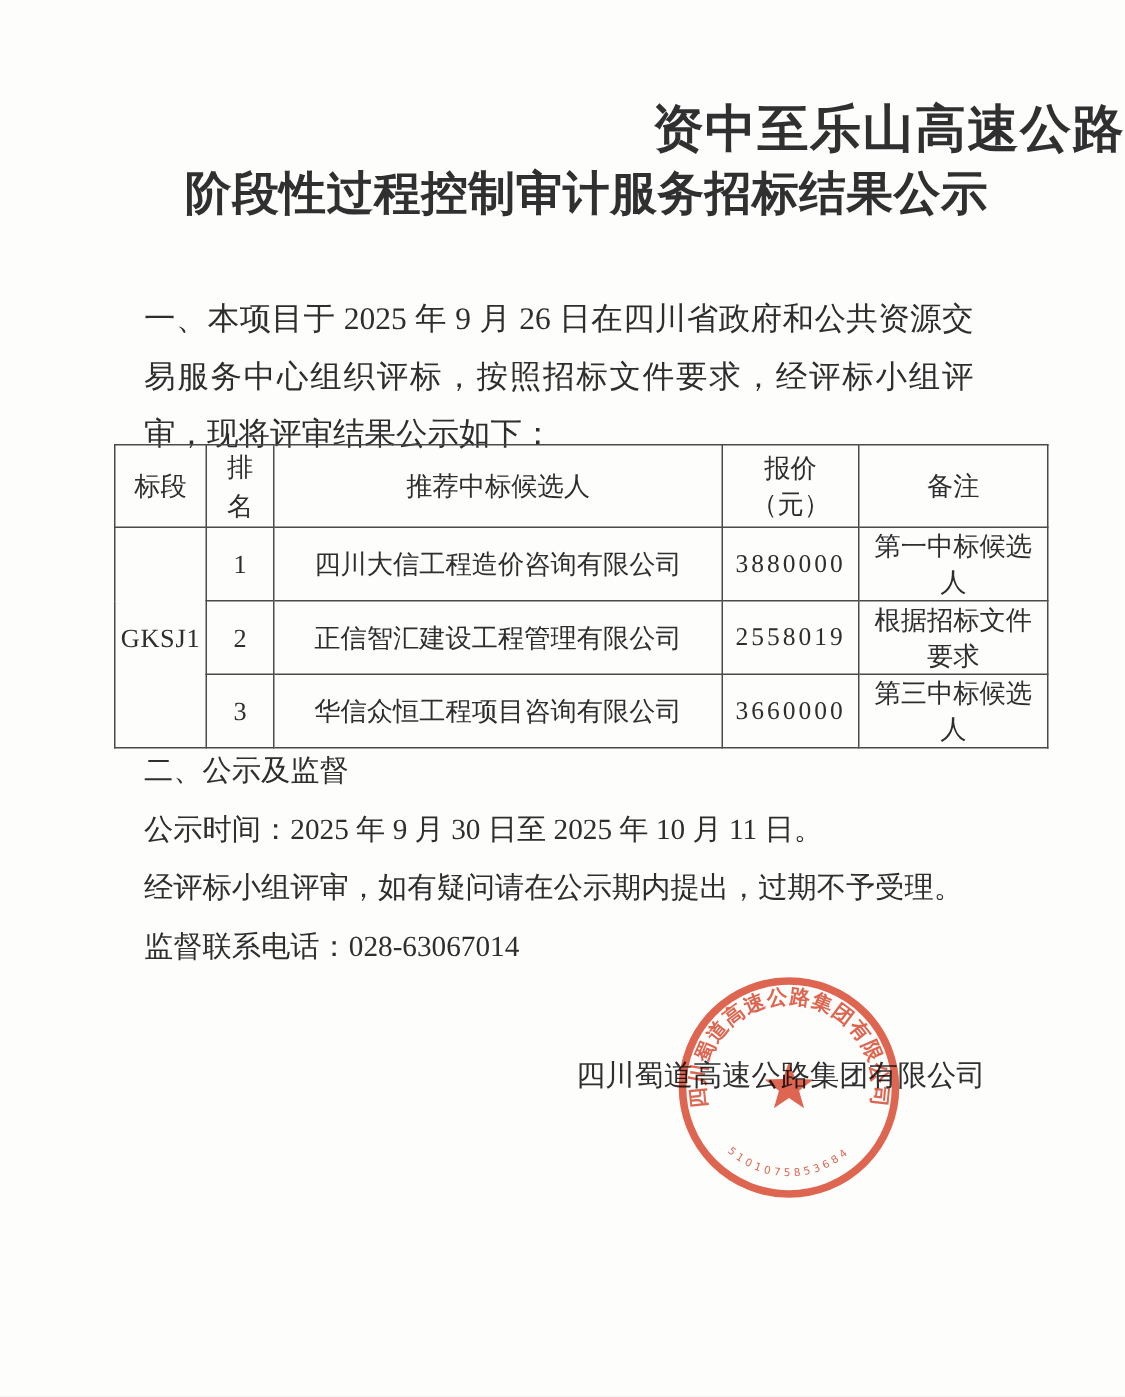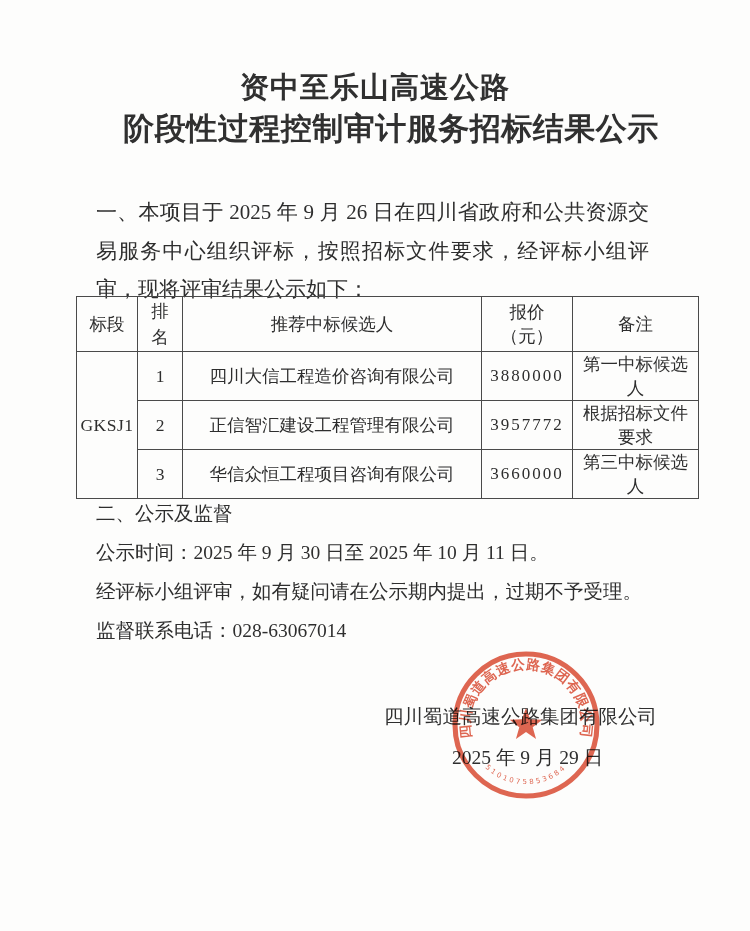--- a/index.html
+++ b/index.html
@@ -15,21 +15,21 @@
   }
   .doc-title {
     position: absolute;
     top: 66px;
     left: 0;
     width: 100%;
     text-align: center;
     font-weight: bold;
     color: #303030;
   }
-  .doc-title .line1 { font-size: 29px; line-height: 42px; letter-spacing: 1px; }
+  .doc-title .line1 { font-size: 34px; line-height: 42px; letter-spacing: 1px; text-align: right; }
   .doc-title .line2 { font-size: 31px; line-height: 42px; letter-spacing: 0.5px; padding-left: 32px; }
 
   .intro-paragraph {
     position: absolute;
     top: 193px;
     left: 96px;
     width: 553px;
     font-size: 21px;
     line-height: 38.5px;
     text-align: justify;
@@ -135,39 +135,38 @@
       <tr class="data-row">
         <td class="section-cell" rowspan="3">GKSJ1</td>
         <td>1</td>
         <td>四川大信工程造价咨询有限公司</td>
         <td class="price-cell">3880000</td>
         <td>第一中标候选人</td>
       </tr>
       <tr class="data-row">
         <td>2</td>
         <td>正信智汇建设工程管理有限公司</td>
-        <td class="price-cell">3957772</td>
+        <td class="price-cell">2558019</td>
         <td>根据招标文件要求</td>
       </tr>
       <tr class="data-row">
         <td>3</td>
         <td>华信众恒工程项目咨询有限公司</td>
         <td class="price-cell">3660000</td>
         <td>第三中标候选人</td>
       </tr>
     </tbody>
   </table>
 
   <div class="section2-line s2-heading">二、公示及监督</div>
   <div class="section2-line s2-period">公示时间：2025 年 9 月 30 日至 2025 年 10 月 11 日。</div>
   <div class="section2-line s2-note">经评标小组评审，如有疑问请在公示期内提出，过期不予受理。</div>
   <div class="section2-line s2-phone">监督联系电话：028-63067014</div>
 
   <div class="signature-company">四川蜀道高速公路集团有限公司</div>
-  <div class="signature-date">2025 年 9 月 29 日</div>
 
   <svg class="seal" viewBox="0 0 200 200" xmlns="http://www.w3.org/2000/svg">
     <circle cx="100" cy="100" r="91" fill="none" stroke-width="6.5" stroke="#d9452c"></circle>
     <polygon points="100,78 105.3,92.7 120.9,93.2 108.6,102.8 112.9,117.8 100,109 87.1,117.8 91.4,102.8 79.1,93.2 94.7,92.7" fill="#d9452c"></polygon>
     <defs>
       <path id="sealTopArc" d="M 30.4,118.6 A 72,72 0 1 1 169.6,118.6" fill="none"></path>
       <path id="sealBottomArc" d="M 37.8,143.6 A 76,76 0 0 0 162.2,143.6" fill="none"></path>
     </defs>
     <text font-size="17.5" font-family="Liberation Serif, DejaVu Serif, serif" font-weight="bold" letter-spacing="1" fill="#d9452c">
       <textPath href="#sealTopArc" startOffset="50%" text-anchor="middle">四川蜀道高速公路集团有限公司</textPath>

